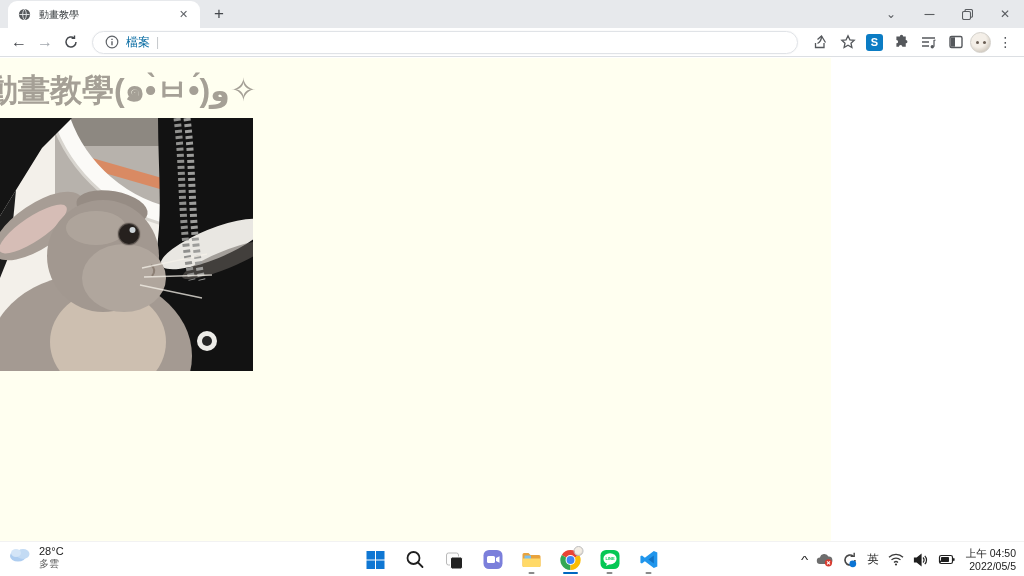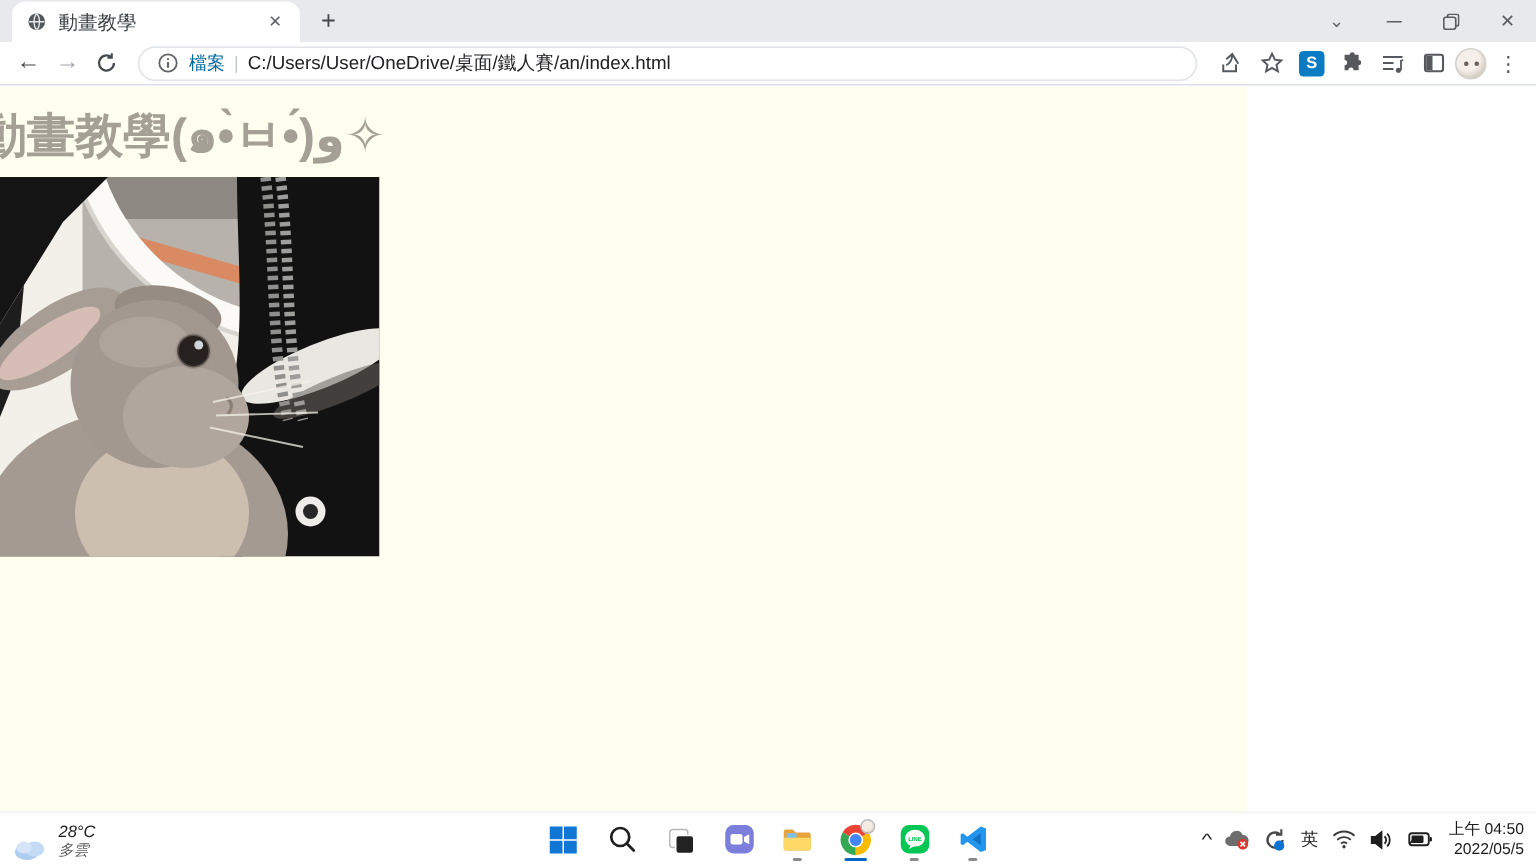--- a/index.html
+++ b/index.html
@@ -3,21 +3,21 @@
 <meta charset="utf-8">
 <style>
   * { margin:0; padding:0; box-sizing:border-box; }
   html,body { width:1024px; height:576px; font-family:"Liberation Sans","DejaVu Sans",sans-serif; }
   .stage { position:relative; width:1024px; height:576px; overflow:hidden; background:#fff; }
 
   
   .tabstrip { position:absolute; top:0; left:0; width:1024px; height:28px; background:#e7e9ec; display:flex; align-items:flex-end; }
   .tab { position:relative; margin-left:8px; width:192px; height:27px; background:#fff; border-radius:9px 9px 0 0; display:flex; align-items:center; padding:0 8px 0 10px; }
   .tab-favicon { width:13px; height:13px; flex:0 0 auto; }
-  .tab-title { flex:1; font-size:13px; color:#3c4043; margin-left:8px; white-space:nowrap; overflow:hidden; }
+  .tab-title { flex:1; font-size:10px; color:#3c4043; margin-left:8px; white-space:nowrap; overflow:hidden; }
   .tab-close { width:17px; height:17px; border-radius:50%; display:flex; align-items:center; justify-content:center; font-size:11px; color:#5f6368; cursor:default; }
   .newtab-btn { width:26px; height:26px; margin:0 0 1px 6px; border-radius:6px; display:flex; align-items:center; justify-content:center; font-size:17px; color:#45484d; }
   .win-controls { position:absolute; right:0; top:0; height:28px; display:flex; }
   .win-btn { width:38px; height:28px; display:flex; align-items:center; justify-content:center; color:#5a5d61; font-size:12px; }
   .win-btn svg { display:block; }
 
   
   .toolbar { position:absolute; top:28px; left:0; width:1024px; height:29px; background:#fff; border-bottom:1px solid #dcdfe3; display:flex; align-items:center; padding:0 6px; }
   .nav-btn { width:26px; height:26px; border-radius:50%; display:flex; align-items:center; justify-content:center; font-size:16px; }
   .nav-back { color:#45484d; } .nav-fwd { color:#a3a8ae; } .nav-reload { color:#45484d; }
@@ -36,21 +36,21 @@
   
   .page { position:absolute; top:58px; left:0; width:831px; height:483px; background:#FFFFF0; overflow:hidden; }
   .page h1 { position:absolute; top:13px; left:-14px; font-size:32px; line-height:38px; font-weight:bold; color:#a5a096; white-space:nowrap; }
   .photo { position:absolute; top:60px; left:0; width:253px; height:253px; }
   .photo svg { display:block; }
 
   
   .taskbar { position:absolute; top:541px; left:0; width:1024px; height:35px;
     background:linear-gradient(90deg,#fdecef 0%,#f6edе2 5%,#eaf3dd 12%,#e4f1d9 36%,#f6f3d3 45%,#fdf1d0 51%,#fce5da 57%,#fbdde2 64%,#fbdde2 91%,#eef3dc 96%,#e9f2da 100%);
     border-top:1px solid rgba(0,0,0,0.05); }
-  .weather { position:absolute; left:8px; top:3px; display:flex; align-items:flex-end; gap:7px; height:29px;font-style:italic; }
+  .weather { position:absolute; left:8px; top:3px; display:flex; align-items:flex-start; gap:7px; height:29px; }
   .weather-temp { font-size:11px; color:#1b1b1b; line-height:13px; }
   .weather-cond { font-size:10px; color:#5c5c5c; line-height:12px; }
   .tb-center { position:absolute; left:50%; transform:translateX(-50%); top:3px; display:flex; align-items:center; gap:13px; }
   .task-app { position:relative; width:26px; height:29px; display:flex; align-items:center; justify-content:center; }
   .task-app.active { background:rgba(255,255,255,0.6); border-radius:5px; }
   .run-dash { position:absolute; bottom:0px; left:50%; transform:translateX(-50%); width:6px; height:2.5px; border-radius:2px; background:#8a8a8a; }
   .run-dash.active { width:15px; background:#0067c0; }
   .chrome-badge { position:absolute; top:1px; right:0px; width:10px; height:10px; border-radius:50%; background:radial-gradient(circle at 40% 35%, #f2ece3 0 50%, #cfc7bb 100%); border:1px solid #bbb; }
   .tray { position:absolute; right:4px; top:0; height:35px; display:flex; align-items:center; gap:9px; padding-right:4px; }
   .tray-icon { display:flex; align-items:center; justify-content:center; color:#1f1f1f; }
@@ -99,21 +99,20 @@
         <path d="M10.5 0.5 V3.4 H7.6" stroke-width="1.4"></path>
       </svg>
     </div>
     <div class="omnibox">
       <svg class="omni-info" viewBox="0 0 14 14" fill="none" stroke="#5f6368" stroke-width="1.2">
         <circle cx="7" cy="7" r="5.8"></circle>
         <path d="M7 6.3 V10.2 M7 3.8 V5" stroke-width="1.4"></path>
       </svg>
       <span class="omni-scheme">檔案</span>
       <span class="omni-sep">|</span>
-      <span class="omni-url">C:/Users/User/OneDrive/桌面/鐵人賽/an/index.html</span>
     </div>
     <div class="tb-right">
       <div class="tb-icon">
         <svg width="16" height="16" viewBox="0 0 16 16" fill="none" stroke="#55585c" stroke-width="1.3">
           <path d="M2.5 9 V13.5 H11 V9"></path>
           <path d="M4.5 5.5 L8.5 2 L12.5 8.5" fill="none"></path>
           <path d="M8.5 2 C8.5 5 7.5 8 4.5 9.5"></path>
         </svg>
       </div>
       <div class="tb-icon">

